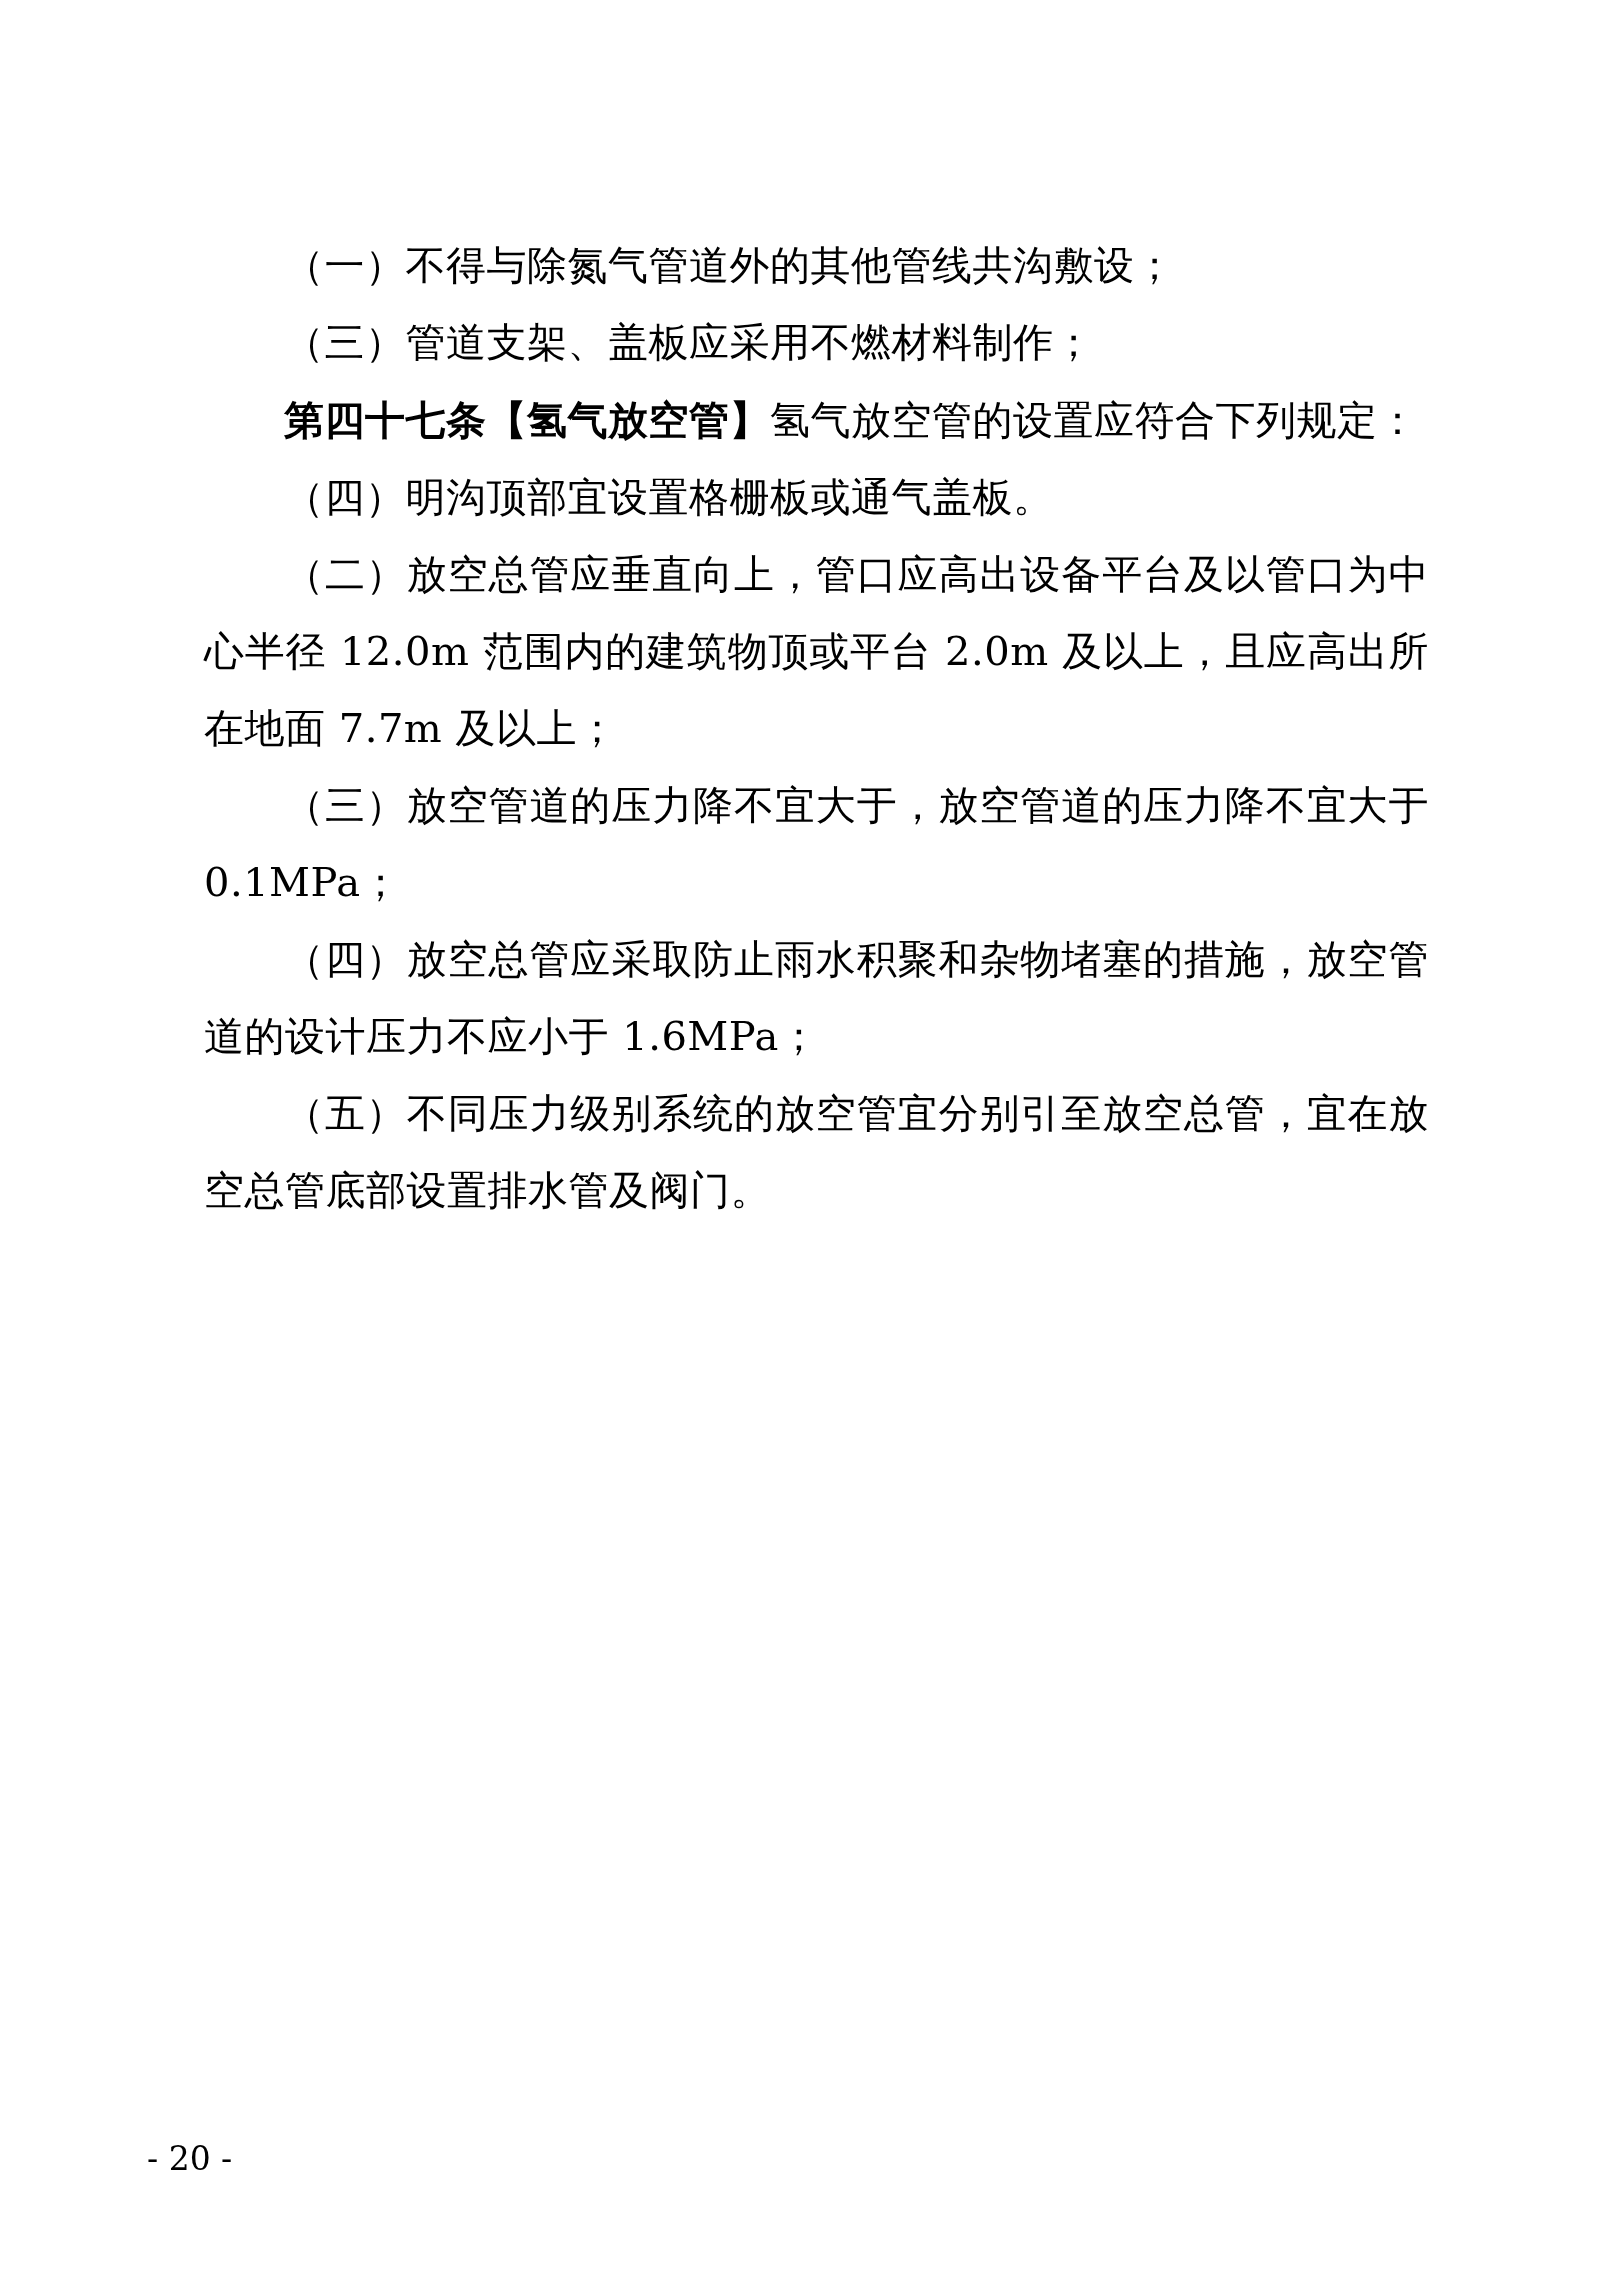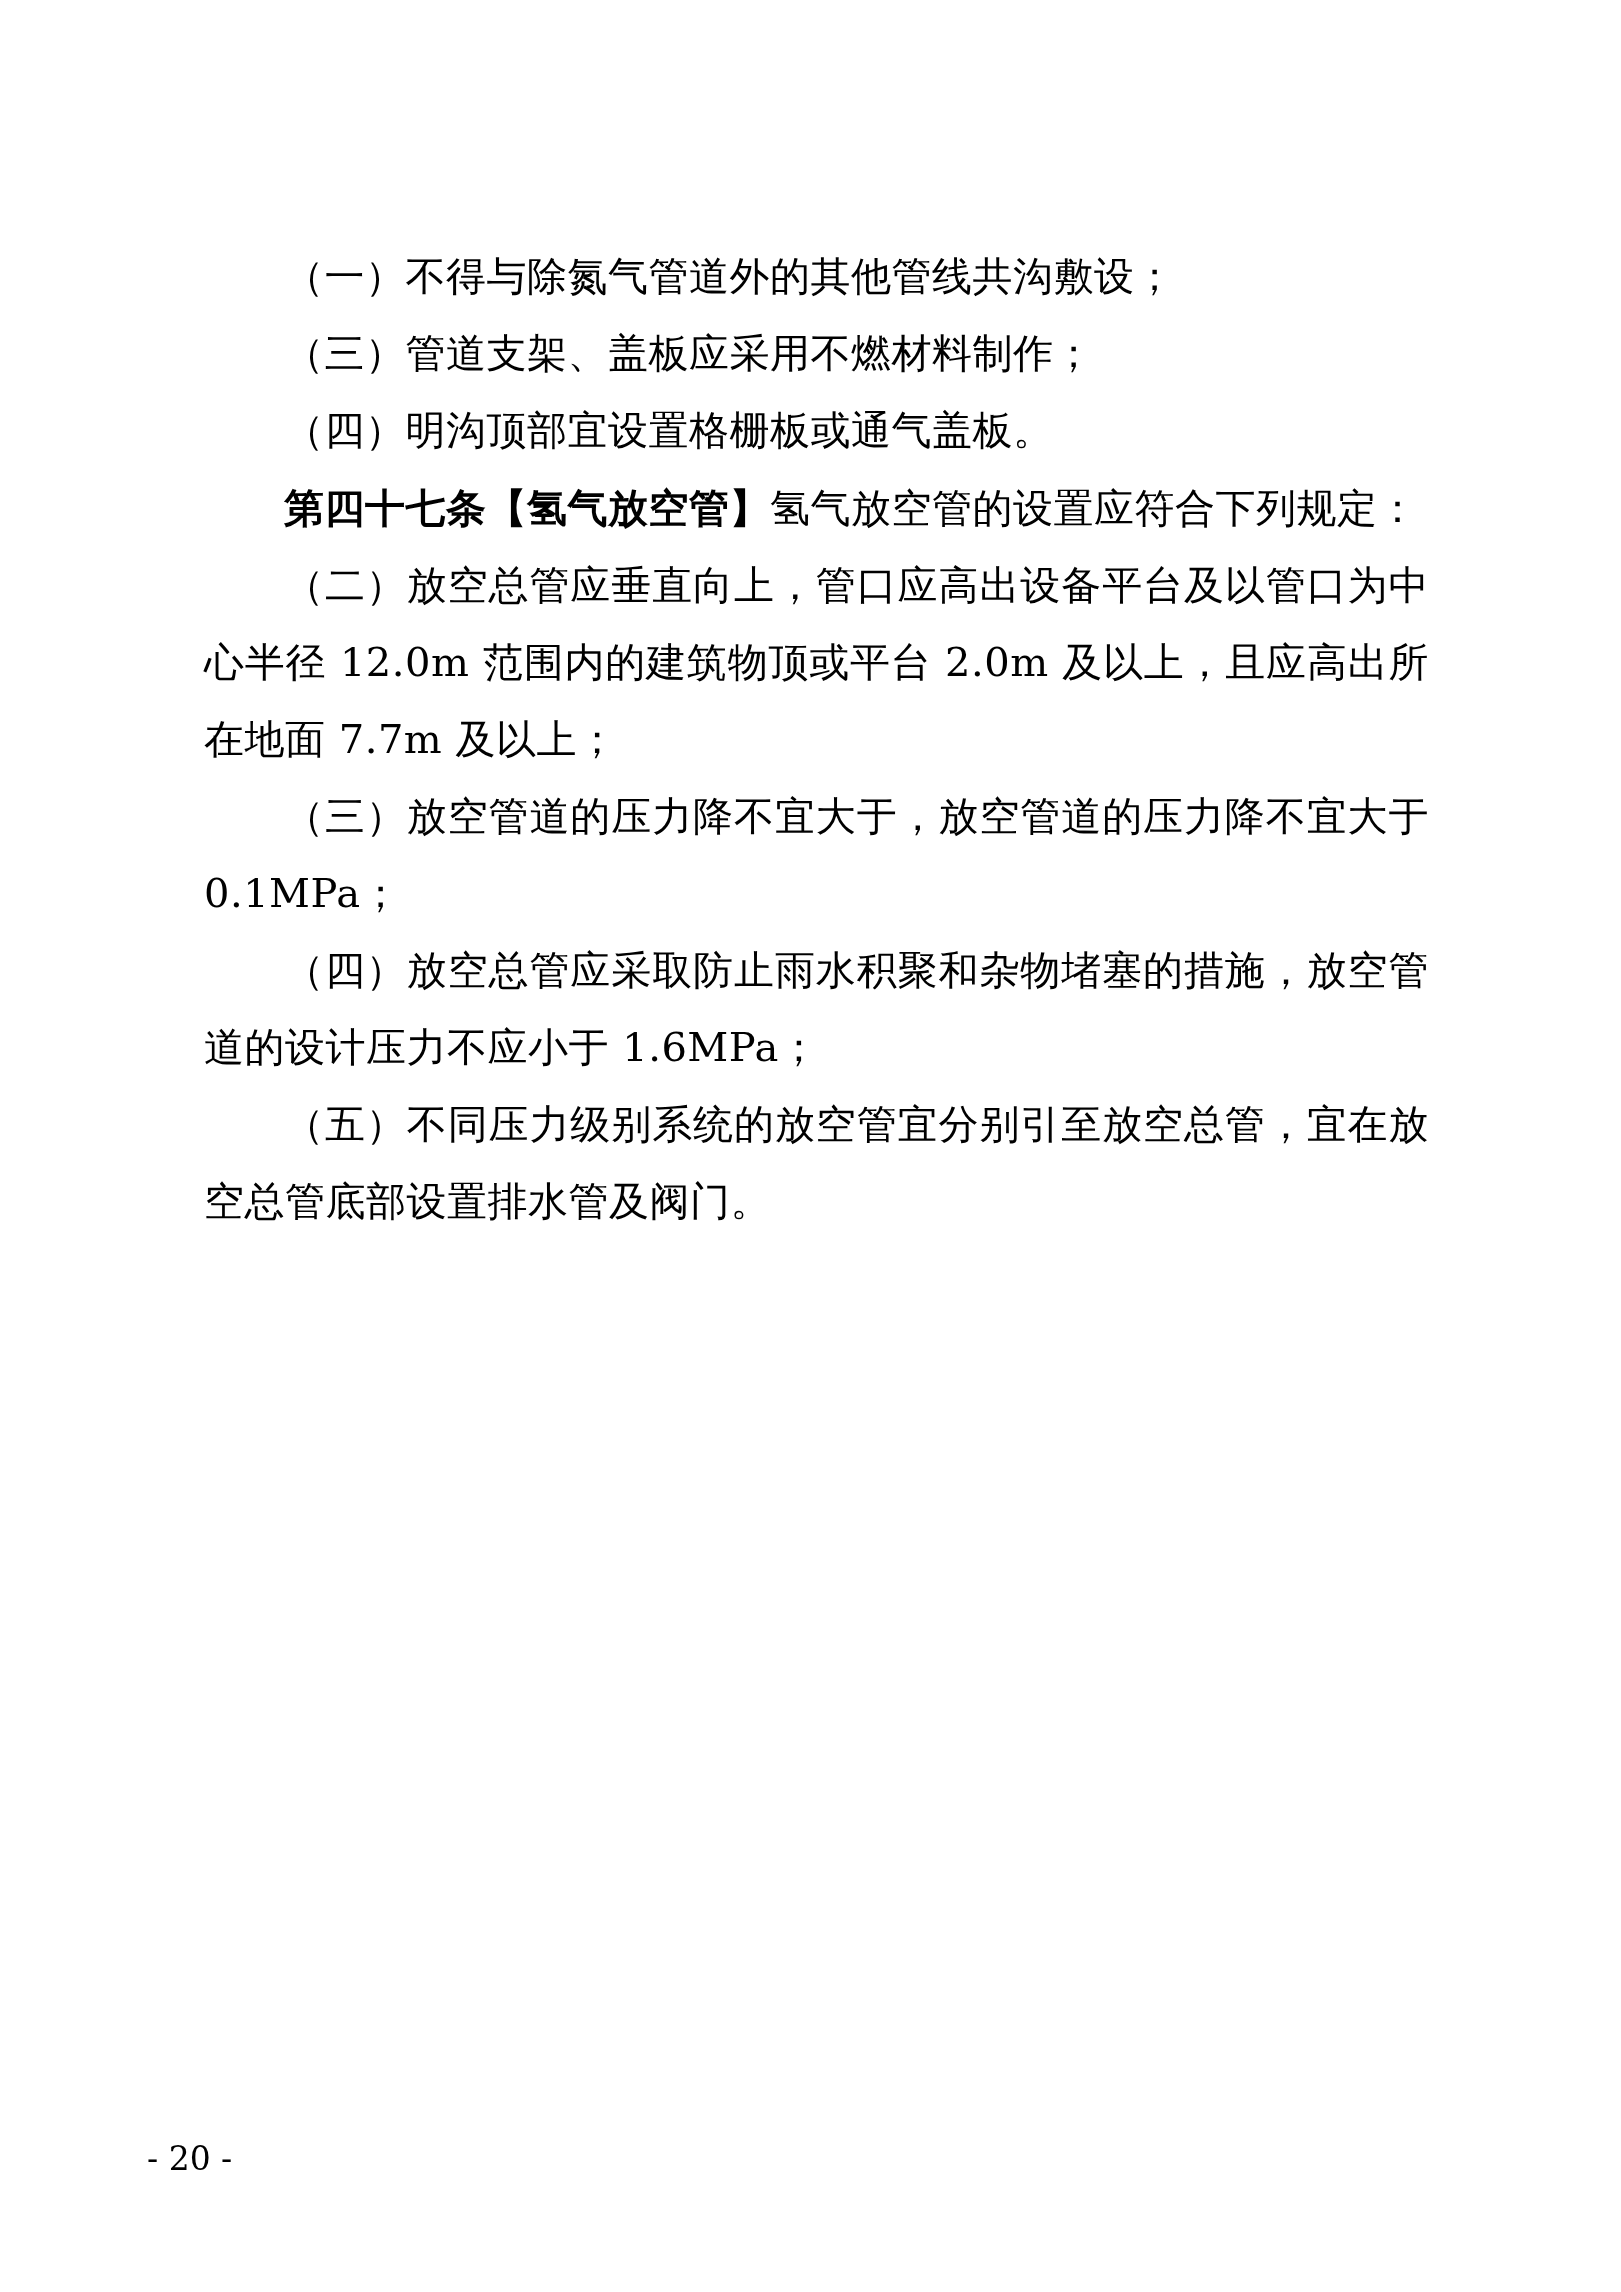--- a/index.html
+++ b/index.html
@@ -16,21 +16,21 @@
     width: 1621px;
     height: 2293px;
     margin: 0 auto;
     background: #ffffff;
     overflow: hidden;
     box-sizing: border-box;
   }
   .content {
     position: absolute;
     left: 204px;
-    top: 238px;
+    top: 227px;
     width: 1225px;
   }
   .para {
     font-size: 40px;
     line-height: 77px;
     letter-spacing: 0.5px;
     text-align: justify;
     text-justify: inter-character;
     margin: 0 0 0 0;
   }
@@ -56,23 +56,23 @@
 
 <div class="page">
 
   <div class="content">
 
     <p class="para indent">（一）不得与除氮气管道外的其他管线共沟敷设；</p>
 
 
     <p class="para indent">（三）管道支架、盖板应采用不燃材料制作；</p>
 
+    <p class="para indent"><span class="bold-lead">第四十七条【氢气放空管】</span><span>氢气放空管的设置应符合下列规定：</span></p>
+
     <p class="para indent">（四）明沟顶部宜设置格栅板或通气盖板。</p>
-
-    <p class="para indent"><span class="bold-lead">第四十七条【氢气放空管】</span><span>氢气放空管的设置应符合下列规定：</span></p>
 
 
     <p class="para indent">（二）放空总管应垂直向上，管口应高出设备平台及以管口为中心半径 12.0m 范围内的建筑物顶或平台 2.0m 及以上，且应高出所在地面 7.7m 及以上；</p>
 
     <p class="para indent">（三）放空管道的压力降不宜大于，放空管道的压力降不宜大于 0.1MPa；</p>
 
     <p class="para indent">（四）放空总管应采取防止雨水积聚和杂物堵塞的措施，放空管道的设计压力不应小于 1.6MPa；</p>
 
     <p class="para indent">（五）不同压力级别系统的放空管宜分别引至放空总管，宜在放空总管底部设置排水管及阀门。</p>
 

